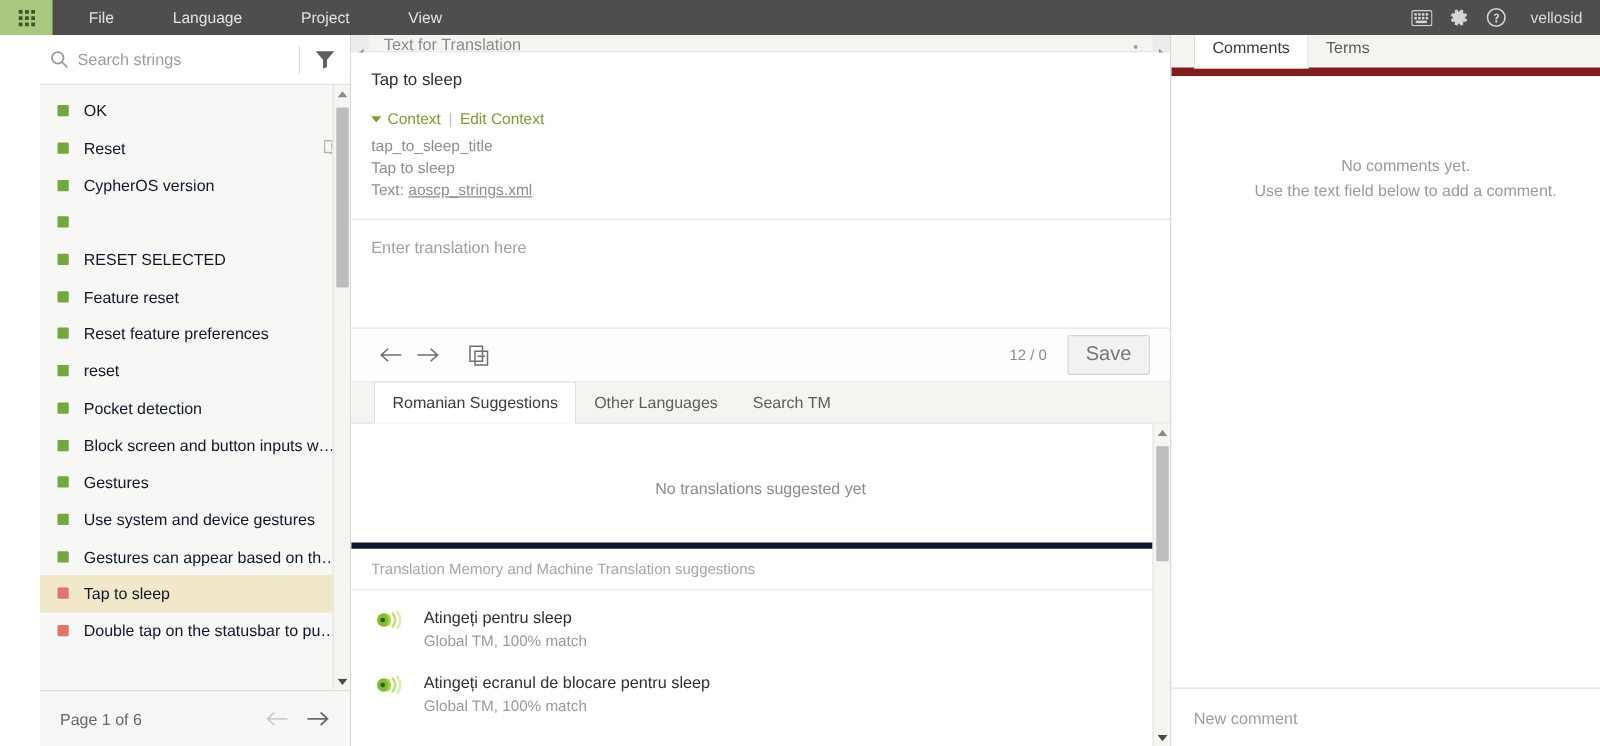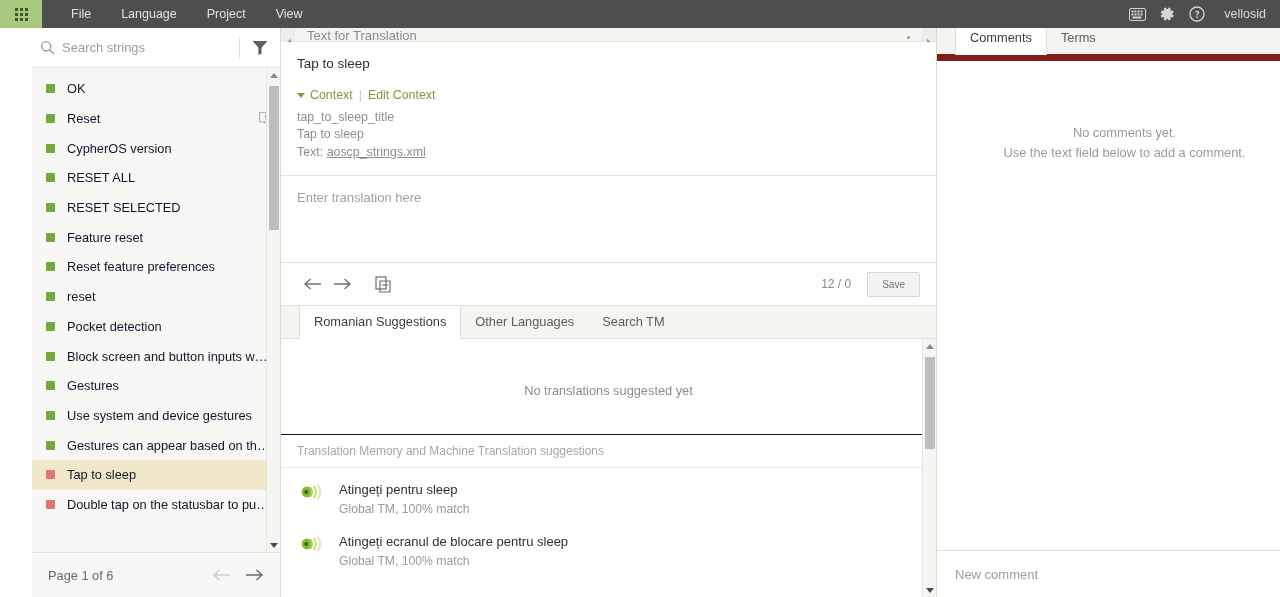--- a/index.html
+++ b/index.html
@@ -25,21 +25,21 @@
     display: flex; align-items: center; justify-content: center;
     cursor: pointer; flex: none;
   }
   .grid-dots {
     display: grid;
     grid-template-columns: repeat(3, 3px);
     grid-template-rows: repeat(3, 3px);
     gap: 2px;
   }
   .grid-dots i { background: #3f5627; display: block; width: 3px; height: 3px; }
-  .menu { display: flex; align-items: flex-end; height: 28px; margin-left: 14px; }
+  .menu { display: flex; align-items: flex-end; height: 28px; margin-left: 14px; gap: 17px; }
   .menu-item {
     color: #e2e2e2; font-size: 12.5px;
     padding: 0 15px; line-height: 28px;
     cursor: pointer; white-space: nowrap;
   }
   .top-right {
     margin-left: auto; display: flex; align-items: center;
     height: 28px; padding-right: 14px; gap: 4px;
   }
   .tr-icon {
@@ -210,21 +210,21 @@
     display: flex; align-items: center; justify-content: center;
     cursor: pointer; color: #6f6f6f;
   }
   .tb-icon.dup { margin-left: 11px; }
   .counter {
     margin-left: auto; font-size: 12px; color: #8b8b8b;
     margin-right: 16px; white-space: nowrap;
   }
   .save-btn {
     font-family: "Liberation Sans", sans-serif;
-    font-size: 10px; color: #767676;
+    font-size: 16px; color: #767676;
     background: #f2f2f2;
     border: 1px solid #d6d6d6;
     border-radius: 2px;
     padding: 6px 14px; cursor: pointer; text-align: center;
   }
 
   .tabs-row {
     height: 33px; flex: none;
     background: #f4f4f1;
     border-bottom: 1px solid #e0e0db;
@@ -248,21 +248,21 @@
 
   .suggestions {
     flex: 1; position: relative; overflow: hidden;
     background: #ffffff;
   }
   .sugg-empty {
     text-align: center; font-size: 12.8px; color: #8c8c8c;
     padding: 44px 0 36px 0;
   }
   .sugg-head {
-    border-top: 1px solid #0f172a;
+    border-top: 5px solid #0f172a;
     border-bottom: 1px solid #ebebe6;
     font-size: 12px; color: #a6a6a6;
     padding: 9px 16px;
   }
   .sugg-item {
     display: flex; padding: 14px 16px 4px 20px;
     cursor: pointer;
   }
   .tm-logo { width: 22px; height: 18px; flex: none; margin-right: 16px; margin-top: 1px; }
   .sugg-text { font-size: 13px; color: #2f2f2f; margin-bottom: 5px; }
@@ -402,21 +402,20 @@
                 <rect x="5.9" y="7.2" width="1.2" height="1.2" fill="#b4b4b4"></rect>
               </svg>
             </span>
           </div>
           <div class="string-item">
             <span class="dot green"></span>
             <span class="string-label">CypherOS version</span>
           </div>
           <div class="string-item">
             <span class="dot green"></span>
-            <span class="string-label">RESET ALL</span>
           </div>
           <div class="string-item">
             <span class="dot green"></span>
             <span class="string-label">RESET SELECTED</span>
           </div>
           <div class="string-item">
             <span class="dot green"></span>
             <span class="string-label">Feature reset</span>
           </div>
           <div class="string-item">

